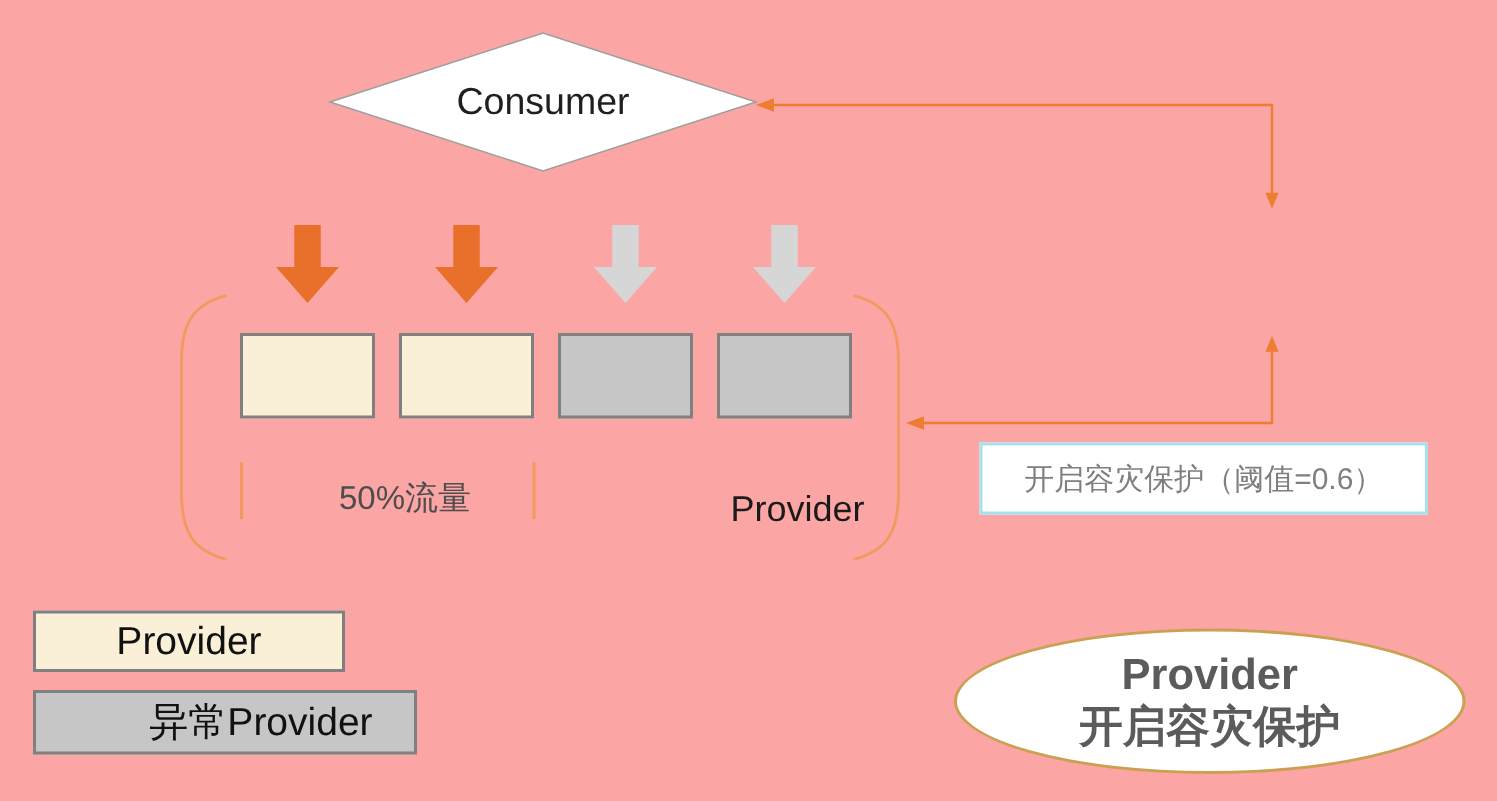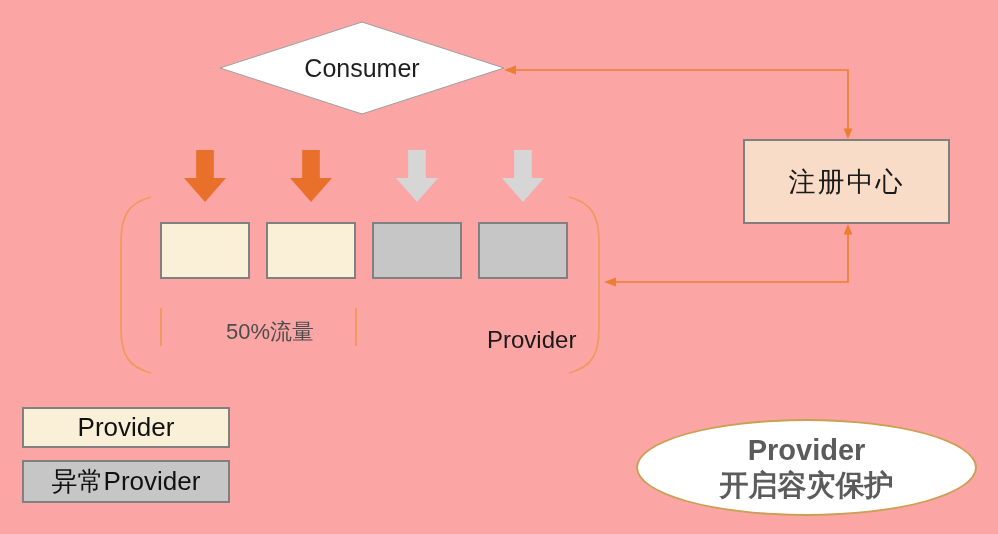--- a/index.html
+++ b/index.html
@@ -35,21 +35,21 @@
 
   
   .note-box{left:653px;top:295px;width:295px;height:44px;background:#ffffff;
     border:2px solid #A6E1EF;display:flex;align-items:center;justify-content:center;
     font-size:20px;color:#7f7f7f;}
 
   
   .legend-box{left:22px;width:204px;display:flex;align-items:center;justify-content:center;
     border:2px solid #808080;font-size:26px;color:#111111;box-sizing:content-box;}
   .legend-normal{top:407px;height:37px;background:#FAF0D8;}
-  .legend-abnormal{top:460px;height:39px;background:#C6C6C6;}
+  .legend-abnormal{top:460px;height:39px;background:#C6C6C6;padding-left:48px;}
 
   
   .title-ellipse{left:636px;top:419px;width:337px;height:93px;background:#ffffff;
     border:2px solid #CBA052;border-radius:50%;display:flex;flex-direction:column;
     align-items:center;justify-content:center;font-size:29px;font-weight:600;
     color:#5b5b5b;line-height:1.2;}
 </style>
 </head>
 <body>
 
@@ -69,23 +69,20 @@
 
     <path d="M151,197 C128,203 121,216 121,242 L121,328 C121,354 128,367 151,373" fill="none" stroke="#F2995E" stroke-width="1.8"></path>
     <path d="M569,197 C592,203 599,216 599,242 L599,328 C599,354 592,367 569,373" fill="none" stroke="#F2995E" stroke-width="1.8"></path>
 
     <line x1="161" y1="308" x2="161" y2="346" stroke="#F2995E" stroke-width="2"></line>
     <line x1="356" y1="308" x2="356" y2="346" stroke="#F2995E" stroke-width="2"></line>
   </svg>
 
   <div class="abs consumer-label label">Consumer</div>
 
-  <div class="abs registry-box">
-    <span>注册中心</span>
-  </div>
 
   <div class="abs arrows-row">
       <div class="cell">
         <div class="block-arrow normal"></div>
       </div>
       <div class="cell">
         <div class="block-arrow normal"></div>
       </div>
       <div class="cell">
         <div class="block-arrow abnormal"></div>
@@ -99,20 +96,23 @@
       <div class="pnode normal"></div>
       <div class="pnode normal"></div>
       <div class="pnode abnormal"></div>
       <div class="pnode abnormal"></div>
     </div>
 
   <div class="abs traffic-label">50%流量</div>
 
   <div class="abs provider-label label">Provider</div>
 
+  <div class="abs note-box">
+    <span>开启容灾保护（阈值=0.6）</span>
+  </div>
 
   <div class="abs legend-box legend-normal">
     <span>Provider</span>
   </div>
   <div class="abs legend-box legend-abnormal">
     <span>异常Provider</span>
   </div>
 
   <div class="abs title-ellipse">
     <span>Provider</span>

